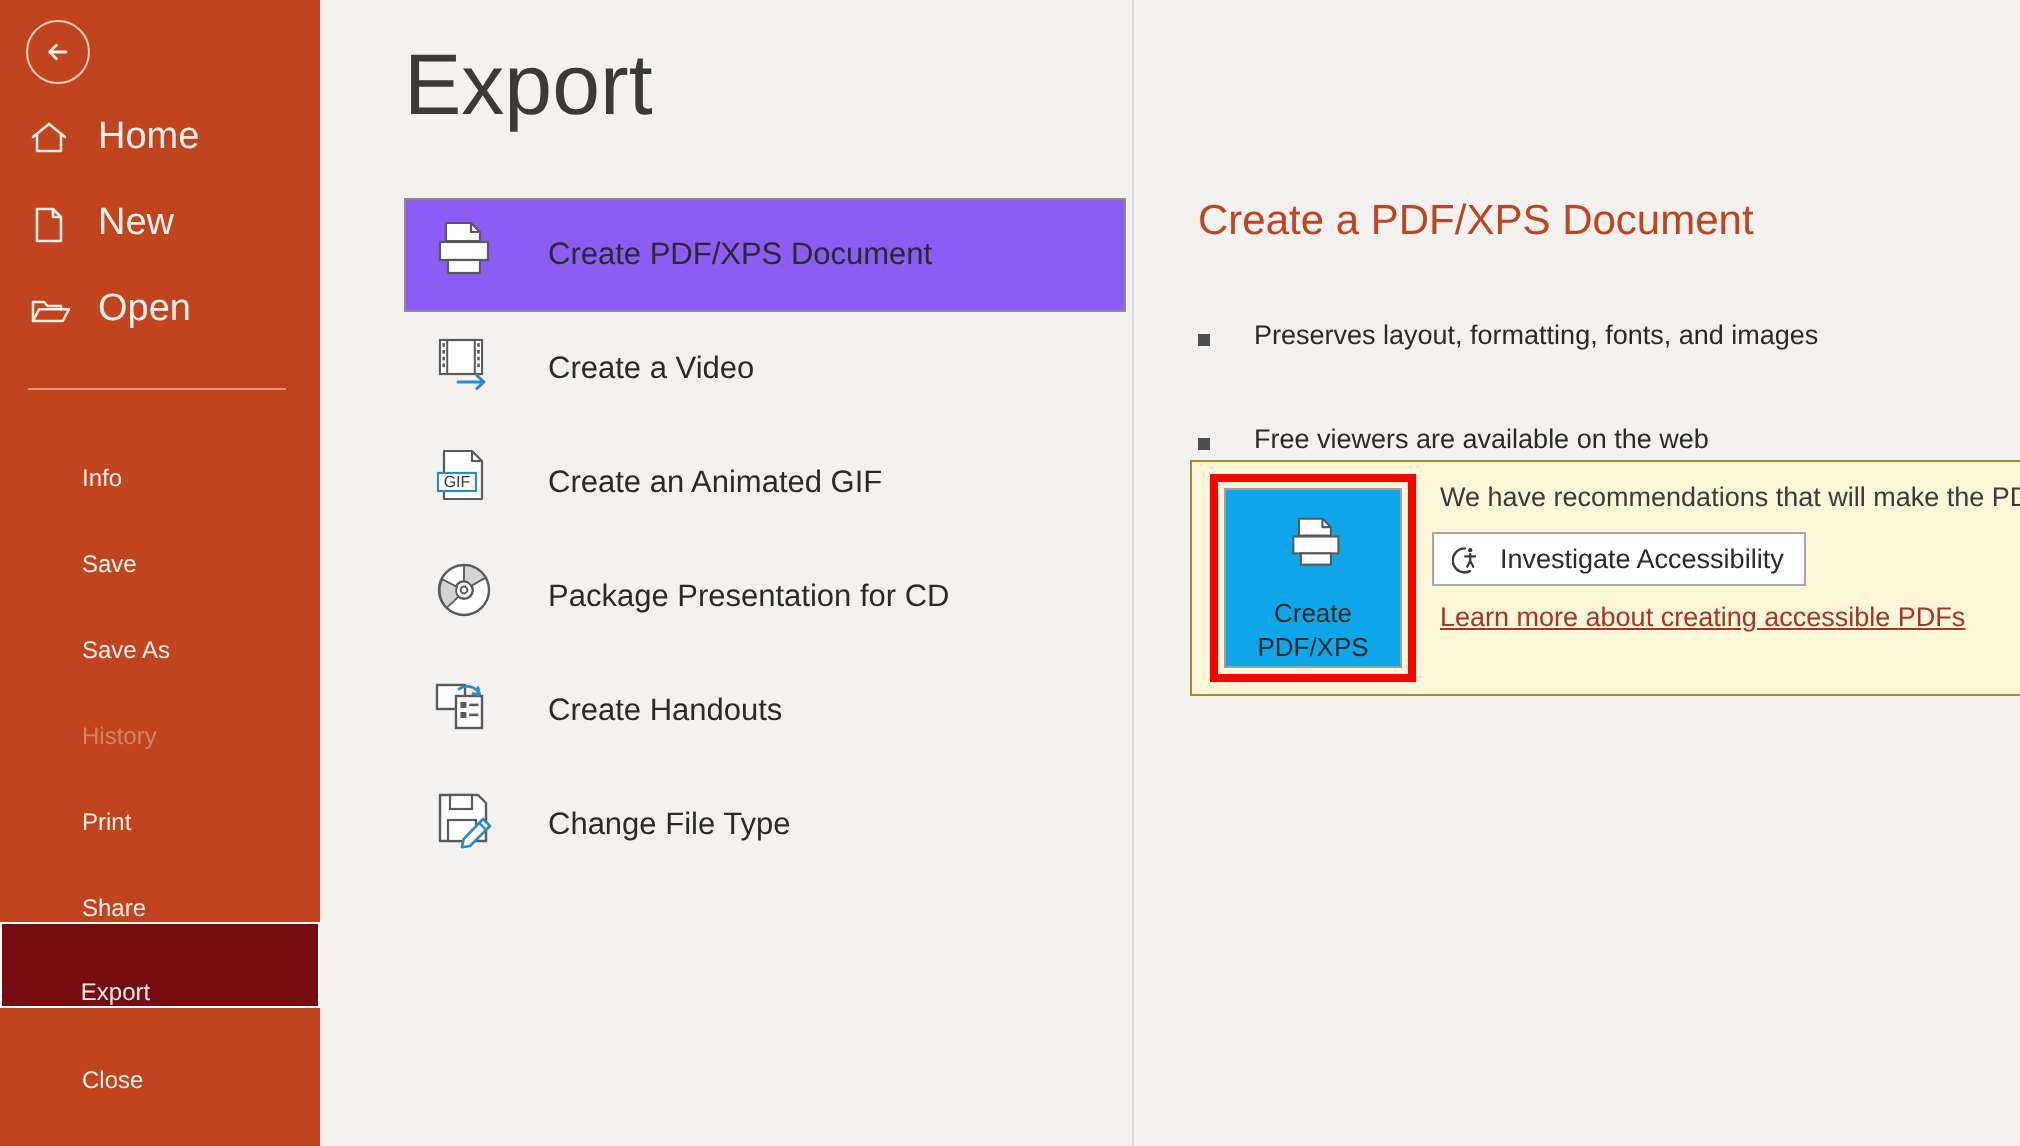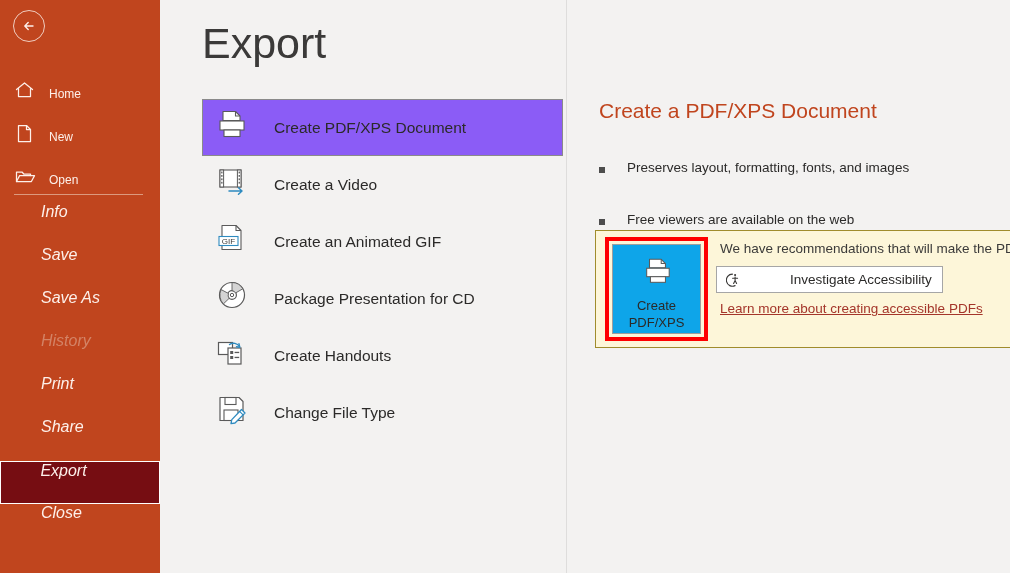--- a/index.html
+++ b/index.html
@@ -42,23 +42,23 @@
     align-items: center;
     justify-content: center;
     cursor: pointer;
   }
   .back-btn svg { display: block; }
 
   .nav-top { padding-top: 58px; }
   .nav-item {
     height: 43px;
     display: flex;
-    align-items: flex-end;
+    align-items: flex-start;
     color: #fdf0ea;
-    font-size: 12px;
+    font-size: 19px;
     cursor: pointer;
     padding-left: 14px;
     box-sizing: border-box;
   }
   .nav-item .nav-ico {
     width: 26px;
     height: 22px;
     margin-right: 9px;
     display: flex;
     align-items: center;
@@ -70,27 +70,26 @@
   .nav-divider {
     height: 0;
     border-top: 1px solid #e1a88f;
     margin: 7px 17px 8px 14px;
     opacity: 0.85;
   }
 
   .nav-item2 {
     height: 43px;
     display: flex;
-    align-items: flex-start;
+    align-items: flex-end;
     color: #fdf0ea;
-    font-size: 16px;
+    font-size: 12px;
     padding-left: 41px;
     cursor: pointer;
     box-sizing: border-box;
-    font-style: italic;
   }
   .nav-item2.disabled {
     color: #d38366;
     cursor: default;
   }
   .nav-item2.active {
     background: #760d12;
     border: 1.6px solid #ffffff;
     padding-left: 39.4px;
     margin-right: 0;
@@ -259,21 +258,20 @@
     left: 120px;
     top: 35px;
     height: 27px;
     background: #ffffff;
     border: 1px solid #a6a6a6;
     box-sizing: border-box;
     display: inline-flex;
     align-items: center;
     padding: 0 10px 0 8px;
     cursor: pointer;
-    gap: 40px;
   }
   .access-btn .ab-ico {
     width: 17px;
     height: 17px;
     margin-right: 8px;
     display: flex;
     align-items: center;
     justify-content: center;
   }
   .access-btn .ab-label {

